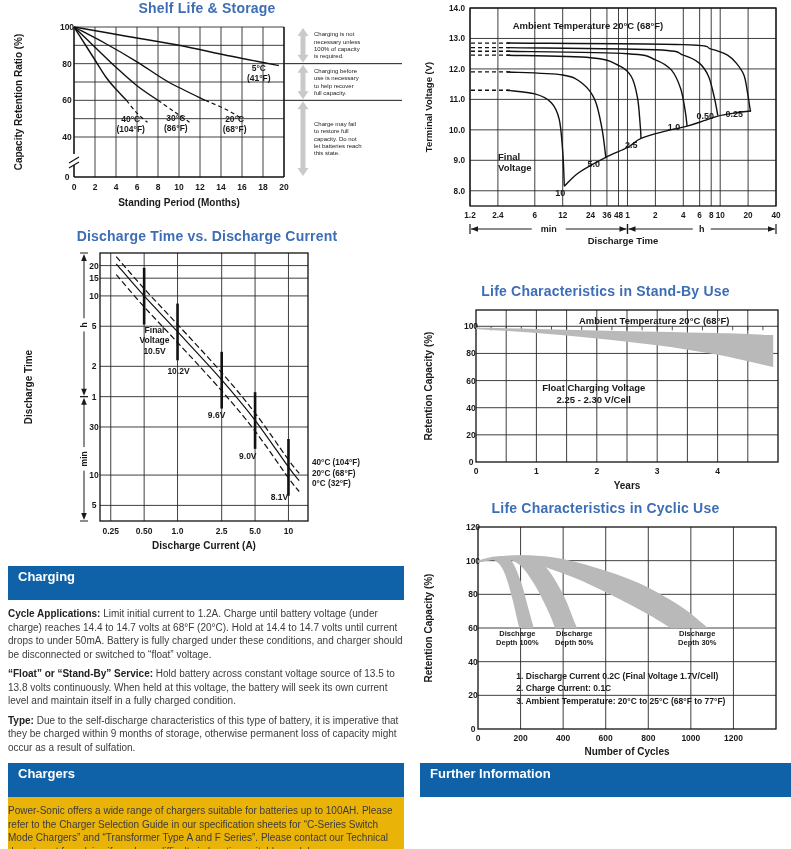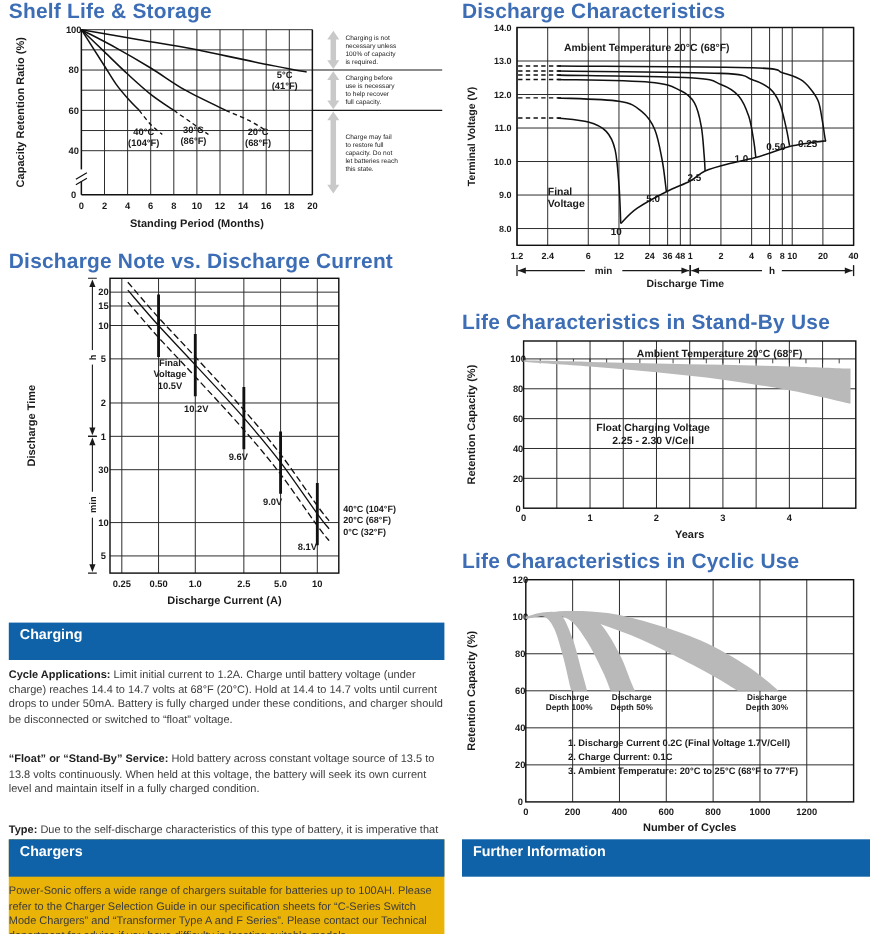--- a/index.html
+++ b/index.html
@@ -1,23 +1,23 @@
 <!DOCTYPE html>
 <html><head>
 <meta charset="utf-8">
 <style>
   *{margin:0;padding:0;box-sizing:border-box}
   html,body{background:#fff}
   body{font-family:"Liberation Sans",sans-serif;color:#333}
   #page{position:relative;width:791px;height:849px;background:#fff;overflow:hidden}
   .chart-block,.text-section{position:absolute}
-  .chart-title{font-size:19px;font-weight:bold;color:#3d6eb5;letter-spacing:.2px;height:17px}
+  .chart-title{font-size:14px;font-weight:bold;color:#3d6eb5;text-align:center;letter-spacing:.2px;height:17px}
   .section-bar{background:#1062a8;color:#fff;font-weight:bold;font-size:13px;height:34px;line-height:22px;padding:0 10px}
   .body-text{font-size:10px;line-height:1.35;color:#3c3c3c;margin-top:7px}
-  .body-text + .body-text{margin-top:23px}
+  .body-text + .body-text{margin-top:6px}
   .body-text b{color:#222}
   svg{display:block}
   svg text{font-family:"Liberation Sans",sans-serif}
 </style>
 </head>
 <body>
 
 <div id="page">
 
   <figure class="chart-block" style="left:8px;top:0;width:398px">
@@ -101,21 +101,21 @@
         <path d="M289.5,151 h11 l-5.5,8 z" fill="#c9c9c9"></path>
         <text x="306" y="109.06666666666666" font-size="6" font-weight="normal" fill="#222" text-anchor="start">Charge may fail</text>
         <text x="306" y="116.36666666666666" font-size="6" font-weight="normal" fill="#222" text-anchor="start">to restore full</text>
         <text x="306" y="123.66666666666666" font-size="6" font-weight="normal" fill="#222" text-anchor="start">capacity. Do not</text>
         <text x="306" y="130.96666666666667" font-size="6" font-weight="normal" fill="#222" text-anchor="start">let batteries reach</text>
         <text x="306" y="138.26666666666665" font-size="6" font-weight="normal" fill="#222" text-anchor="start">this state.</text>
       </svg>
   </figure>
 
   <figure class="chart-block" style="left:8px;top:228px;width:398px">
-    <h3 class="chart-title">Discharge Note vs. Discharge Current</h3>
+    <h3 class="chart-title">Discharge Time vs. Discharge Current</h3>
     <svg id="c3" width="398" height="316" viewBox="0 0 398 316">
         <line x1="102.75019952639536" y1="8" x2="102.75019952639536" y2="276" stroke="#2a2a2a" stroke-width="0.9"></line>
         <text x="102.75019952639536" y="289" font-size="8.5" font-weight="bold" fill="#1a1a1a" text-anchor="middle">0.25</text>
         <line x1="136.1433692966718" y1="8" x2="136.1433692966718" y2="276" stroke="#2a2a2a" stroke-width="0.9"></line>
         <text x="136.1433692966718" y="289" font-size="8.5" font-weight="bold" fill="#1a1a1a" text-anchor="middle">0.50</text>
         <line x1="169.53653906694825" y1="8" x2="169.53653906694825" y2="276" stroke="#2a2a2a" stroke-width="0.9"></line>
         <text x="169.53653906694825" y="289" font-size="8.5" font-weight="bold" fill="#1a1a1a" text-anchor="middle">1.0</text>
         <line x1="213.6799083636201" y1="8" x2="213.6799083636201" y2="276" stroke="#2a2a2a" stroke-width="0.9"></line>
         <text x="213.6799083636201" y="289" font-size="8.5" font-weight="bold" fill="#1a1a1a" text-anchor="middle">2.5</text>
         <line x1="247.07307813389653" y1="8" x2="247.07307813389653" y2="276" stroke="#2a2a2a" stroke-width="0.9"></line>
@@ -188,21 +188,20 @@
   </section>
 
   <section class="text-section" style="left:8px;top:763px;width:396px;background:#eab308">
     <div class="section-bar">
       <span>Chargers</span>
     </div>
     <p class="body-text"><span>Power-Sonic offers a wide range of chargers suitable for batteries up to 100AH. Please refer to the Charger Selection Guide in our specification sheets for “C-Series Switch Mode Chargers” and “Transformer Type A and F Series”. Please contact our Technical department for advice if you have difficulty in locating suitable models.</span></p>
   </section>
 
   <figure class="chart-block" style="left:420px;top:0;width:371px">
-    <h3 class="chart-title">Discharge Characteristics</h3>
     <svg id="c2" width="371" height="252" viewBox="0 0 371 252">
         <line x1="50" y1="8" x2="50" y2="206" stroke="#2a2a2a" stroke-width="0.9"></line>
         <text x="50" y="218" font-size="8.2" font-weight="bold" fill="#1a1a1a" text-anchor="middle">1.2</text>
         <line x1="77.90498080725554" y1="8" x2="77.90498080725554" y2="206" stroke="#2a2a2a" stroke-width="0.9"></line>
         <text x="77.90498080725554" y="218" font-size="8.2" font-weight="bold" fill="#1a1a1a" text-anchor="middle">2.4</text>
         <line x1="114.79335892365927" y1="8" x2="114.79335892365927" y2="206" stroke="#2a2a2a" stroke-width="0.9"></line>
         <text x="114.79335892365927" y="218" font-size="8.2" font-weight="bold" fill="#1a1a1a" text-anchor="middle">6</text>
         <line x1="142.69833973091482" y1="8" x2="142.69833973091482" y2="206" stroke="#2a2a2a" stroke-width="0.9"></line>
         <text x="142.69833973091482" y="218" font-size="8.2" font-weight="bold" fill="#1a1a1a" text-anchor="middle">12</text>
         <line x1="170.60332053817038" y1="8" x2="170.60332053817038" y2="206" stroke="#2a2a2a" stroke-width="0.9"></line>

